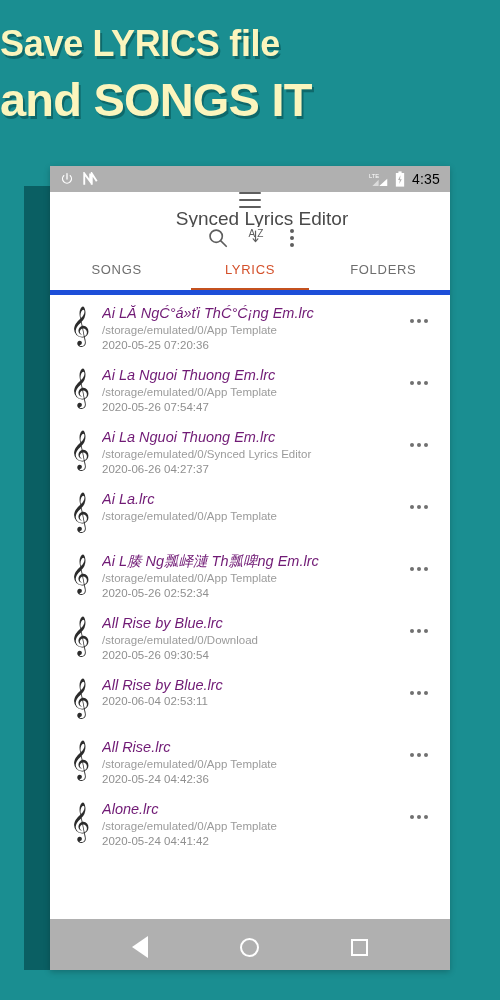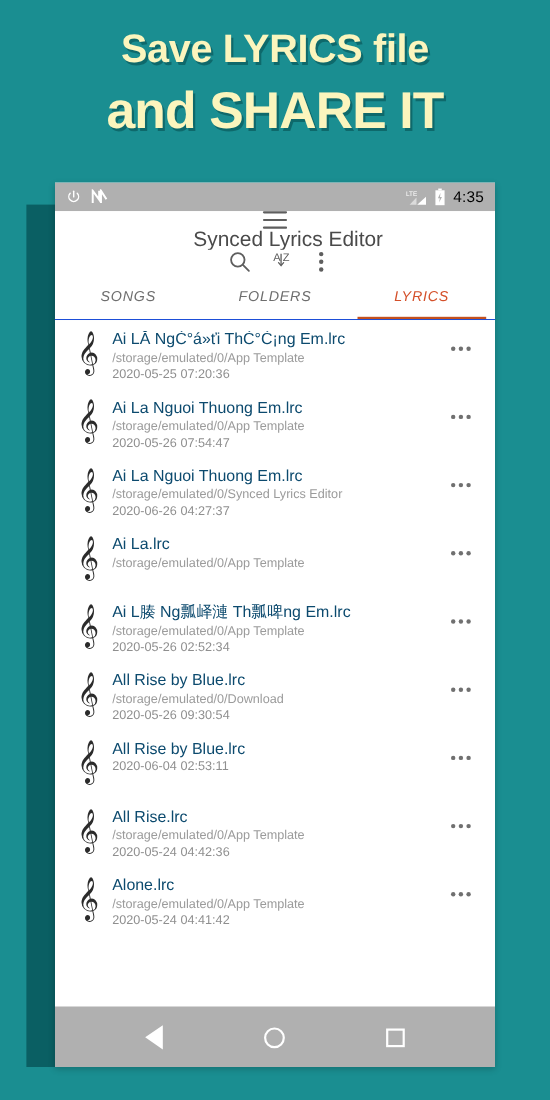--- a/index.html
+++ b/index.html
@@ -15,21 +15,21 @@
     position: relative;
   }
 
   
   .promo {
     position: absolute;
     left: 0;
     top: 0;
     width: 500px;
     height: 160px;
-    text-align: center;
+    text-align: left;
     color: #fbf5bd;
     user-select: none;
   }
   .promo-line1 {
     font-size: 36px;
     font-weight: bold;
     letter-spacing: -0.3px;
     line-height: 1;
     padding-top: 26px;
     text-shadow: 2px 3px 0 rgba(0,60,62,0.45);
@@ -144,22 +144,21 @@
   .icon-overflow i {
     display:block; width: 4px; height: 4px;
     border-radius: 50%; background: #5e5e5e;
   }
 
   
   .tabs {
     display: flex;
     height: 42px;
     background: #ffffff;
-    border-bottom: 1px solid #1d4ed8;
-    font-style: italic;
+    border-bottom: 5px solid #1d4ed8;
   }
   .tab {
     flex: 1;
     display: flex;
     align-items: center;
     justify-content: center;
     font-size: 13px;
     letter-spacing: 0.7px;
     color: #6e6e6e;
     cursor: pointer;
@@ -198,25 +197,26 @@
     font-family: "DejaVu Sans", sans-serif;
     margin-top: -6px;
   }
   .row-body {
     flex: 1;
     min-width: 0;
     padding-left: 6px;
   }
   .row-title {
     font-size: 14.5px;
-    color: #0c4a6e;
+    color: #701a75;
     line-height: 17px;
     white-space: nowrap;
     overflow: hidden;
     text-overflow: clip;
+    font-style: italic;
   }
   .row-path {
     font-size: 11.5px;
     color: #9b9b9b;
     line-height: 16px;
     white-space: nowrap;
     overflow: hidden;
   }
   .row-date {
     font-size: 11.5px;
@@ -268,21 +268,21 @@
     width: 17px; height: 17px;
     border: 2.4px solid #ffffff;
     box-sizing: border-box;
   }
 </style>
 </head>
 <body>
 
 <div class="promo">
   <div class="promo-line1">Save LYRICS file</div>
-  <div class="promo-line2">and SHARE IT</div>
+  <div class="promo-line2">and SONGS IT</div>
 </div>
 
 <div class="phone-shadow"></div>
 
 <div class="phone">
 
   <div class="statusbar">
     <div class="sb-left">
       <svg class="icon-power" viewBox="0 0 24 24">
         <path d="M12 3v9" stroke="#fff" stroke-width="2.2" fill="none" stroke-linecap="round"></path>
@@ -331,25 +331,25 @@
           <i></i>
           <i></i>
       </div>
     </div>
   </div>
 
   <div class="tabs">
     <div class="tab">
       <span>SONGS</span>
     </div>
+    <div class="tab active">
+      <span>LYRICS</span>
+    </div>
     <div class="tab">
       <span>FOLDERS</span>
-    </div>
-    <div class="tab active">
-      <span>LYRICS</span>
     </div>
   </div>
 
   <div class="list">
 
     <div class="row">
       <div class="row-clef">𝄞</div>
       <div class="row-body">
         <div class="row-title">Ai LĂ  NgĆ°á»ťi ThĆ°Ć¡ng Em.lrc</div>
         <div class="row-path">/storage/emulated/0/App Template</div>

